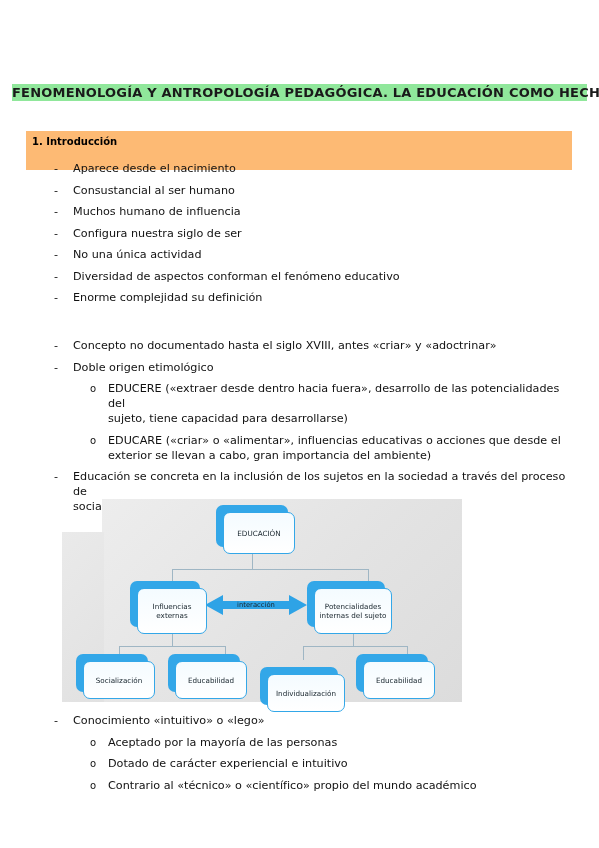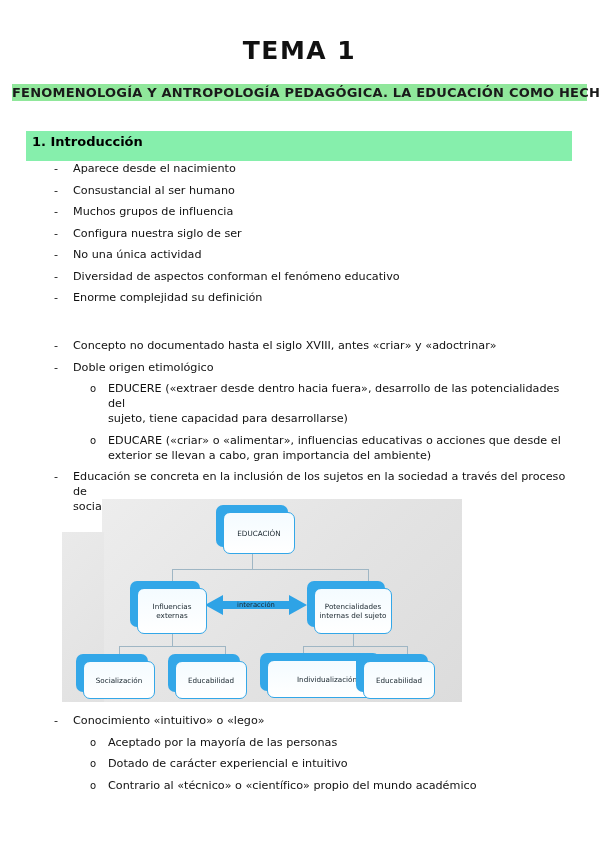--- a/index.html
+++ b/index.html
@@ -67,27 +67,27 @@
     letter-spacing: 0.2px;
     color: #1a1a1a;
     white-space: nowrap;
   }
 
   
   .section-head {
     position: absolute;
     left: 26px;
     width: 546px;
-    height: 30px;
-    background: #86efac;
+    height: 39px;
+    background: #fdba74;
     box-sizing: border-box;
     padding-left: 6px;
     line-height: 22px;
     font-family: "DejaVu Sans", sans-serif;
-    font-size: 13px;
+    font-size: 10px;
     font-weight: bold;
     color: #000000;
   }
   .section-head .sh-label {
     display: inline-block;
   }
   #sec1-head { top: 131px; }
   #sec2-head { top: 308px; }
 
   
@@ -202,21 +202,21 @@
     font-weight: normal;
     color: #16232b;
     line-height: 9px;
     padding: 0 3px;
   }
   #node-educacion { left: 154px; top: 6px; width: 72px; height: 42px; }
   #node-influencias { left: 68px; top: 82px; width: 70px; height: 46px; }
   #node-potencialidades { left: 245px; top: 82px; width: 78px; height: 46px; }
   #node-socializacion { left: 14px; top: 155px; width: 72px; height: 38px; }
   #node-educabilidad-1 { left: 106px; top: 155px; width: 72px; height: 38px; }
-  #node-individualizacion { left: 198px; top: 154px; width: 78px; height: 38px; padding-left: 42px; }
+  #node-individualizacion { left: 198px; top: 168px; width: 78px; height: 38px; }
   #node-educabilidad-2 { left: 294px; top: 155px; width: 72px; height: 38px; }
 
   
   .interaccion {
     position: absolute;
     left: 143px;
     top: 93px;
     width: 102px;
     height: 26px;
   }
@@ -230,21 +230,20 @@
     font-size: 6.8px;
     font-weight: normal;
     color: #16232b;
   }
 </style>
 </head>
 <body>
 
 <div class="page">
 
-  <div class="doc-title">TEMA 1</div>
 
   <div class="subtitle-wrap">
     <div class="subtitle-bar"></div>
     <div class="subtitle-text">FENOMENOLOGÍA Y ANTROPOLOGÍA PEDAGÓGICA. LA EDUCACIÓN COMO HECHO</div>
   </div>
 
   <div class="section-head" id="sec1-head">
     <span class="sh-label">1. Introducción</span>
   </div>
 
@@ -252,21 +251,21 @@
     <div class="li li-dash">
       <span class="marker">-</span>
       <span class="li-text">Aparece desde el nacimiento</span>
     </div>
     <div class="li li-dash">
       <span class="marker">-</span>
       <span class="li-text">Consustancial al ser humano</span>
     </div>
     <div class="li li-dash">
       <span class="marker">-</span>
-      <span class="li-text">Muchos grupos de influencia</span>
+      <span class="li-text">Muchos humano de influencia</span>
     </div>
     <div class="li li-dash">
       <span class="marker">-</span>
       <span class="li-text">Configura nuestra siglo de ser</span>
     </div>
     <div class="li li-dash">
       <span class="marker">-</span>
       <span class="li-text">No una única actividad</span>
     </div>
     <div class="li li-dash">

